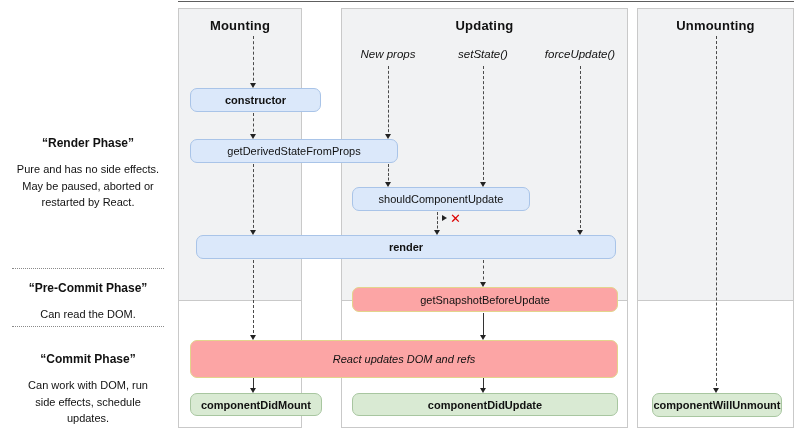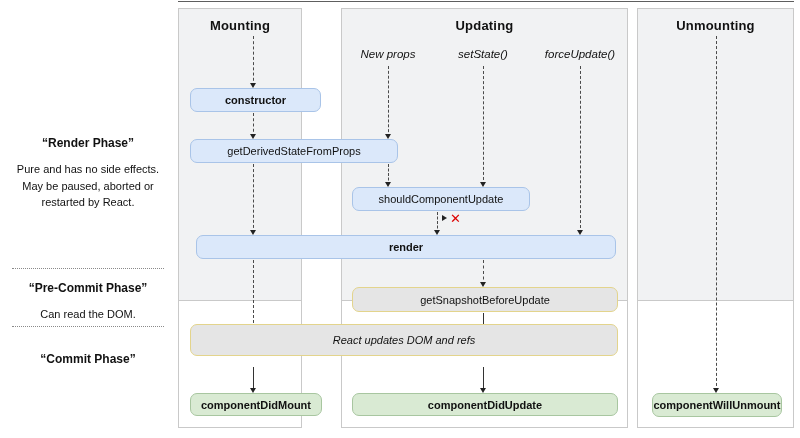--- a/index.html
+++ b/index.html
@@ -17,21 +17,21 @@
   .phase h3{margin:0 0 11px 0;font-size:12px;font-weight:bold;}
   .phase p{margin:8px auto;font-size:11px;line-height:1.5;max-width:152px;}
   .phase p.narrow{max-width:132px;}
   .dotline{position:absolute;left:12px;width:152px;border-top:1px dotted #8a8a8a;}
   
   .node{
     position:absolute;display:flex;align-items:center;justify-content:center;
     border-radius:7px;font-size:11px;box-sizing:border-box;text-align:center;
   }
   .node.blue{background:#dbe8fa;border:1px solid #a9c4e8;}
-  .node.yellow{background:#e5e5e5;border:1px solid #e3d48c;}
+  .node.yellow{background:#fca5a5;border:1px solid #e3d48c;}
   .node.green{background:#d9ead3;border:1px solid #a8c6a0;}
   .node.bold{font-weight:bold;}
   .node.italic{font-style:italic;}
   
   .trigger{position:absolute;top:48px;transform:translateX(-50%);font-style:italic;font-size:11.5px;white-space:nowrap;}
   
   .varrow{position:absolute;width:0;border-left:1px dashed #4a4a4a;}
   .varrow.solid{border-left-style:solid;border-left-color:#333;}
   .varrow::after{
     content:"";position:absolute;bottom:-2px;left:-4px;width:0;height:0;
@@ -53,20 +53,21 @@
     <p>Pure and has no side effects. May be paused, aborted or restarted by React.</p>
   </div>
   <div class="dotline" style="top:268px;"></div>
   <div class="phase" style="left:4px;top:281px;">
     <h3>“Pre-Commit Phase”</h3>
     <p>Can read the DOM.</p>
   </div>
   <div class="dotline" style="top:326px;"></div>
   <div class="phase" style="left:4px;top:352px;">
     <h3>“Commit Phase”</h3>
+    <p class="narrow">Can work with DOM, run side effects, schedule updates.</p>
   </div>
 
   <div class="col" style="left:178px;width:124px;">
     <div class="col-top"></div>
     <div class="col-title">Mounting</div>
   </div>
   <div class="col" style="left:341px;width:287px;padding-left:48px;">
     <div class="col-top"></div>
     <div class="col-title">Updating</div>
   </div>
@@ -97,18 +98,18 @@
   <div class="varrow" style="left:716px;top:36px;height:355px;"></div>
 
   <div class="mini-right-arrow" style="left:442px;top:215px;"></div>
   <span class="cancel-x" style="left:450px;top:212px;">✕</span>
 
   <div class="node blue bold" style="left:190px;top:88px;width:131px;height:24px;">constructor</div>
   <div class="node blue" style="left:190px;top:139px;width:208px;height:24px;">getDerivedStateFromProps</div>
   <div class="node blue" style="left:352px;top:187px;width:178px;height:24px;">shouldComponentUpdate</div>
   <div class="node blue bold" style="left:196px;top:235px;width:420px;height:24px;">render</div>
   <div class="node yellow" style="left:352px;top:287px;width:266px;height:25px;">getSnapshotBeforeUpdate</div>
-  <div class="node yellow italic" style="left:190px;top:324px;width:428px;height:32px;">React updates DOM and refs</div>
+  <div class="node yellow italic" style="left:190px;top:340px;width:428px;height:38px;">React updates DOM and refs</div>
   <div class="node green bold" style="left:190px;top:393px;width:132px;height:23px;">componentDidMount</div>
   <div class="node green bold" style="left:352px;top:393px;width:266px;height:23px;">componentDidUpdate</div>
   <div class="node green bold" style="left:652px;top:393px;width:130px;height:24px;">componentWillUnmount</div>
 
 </div>
 
 </body></html>

